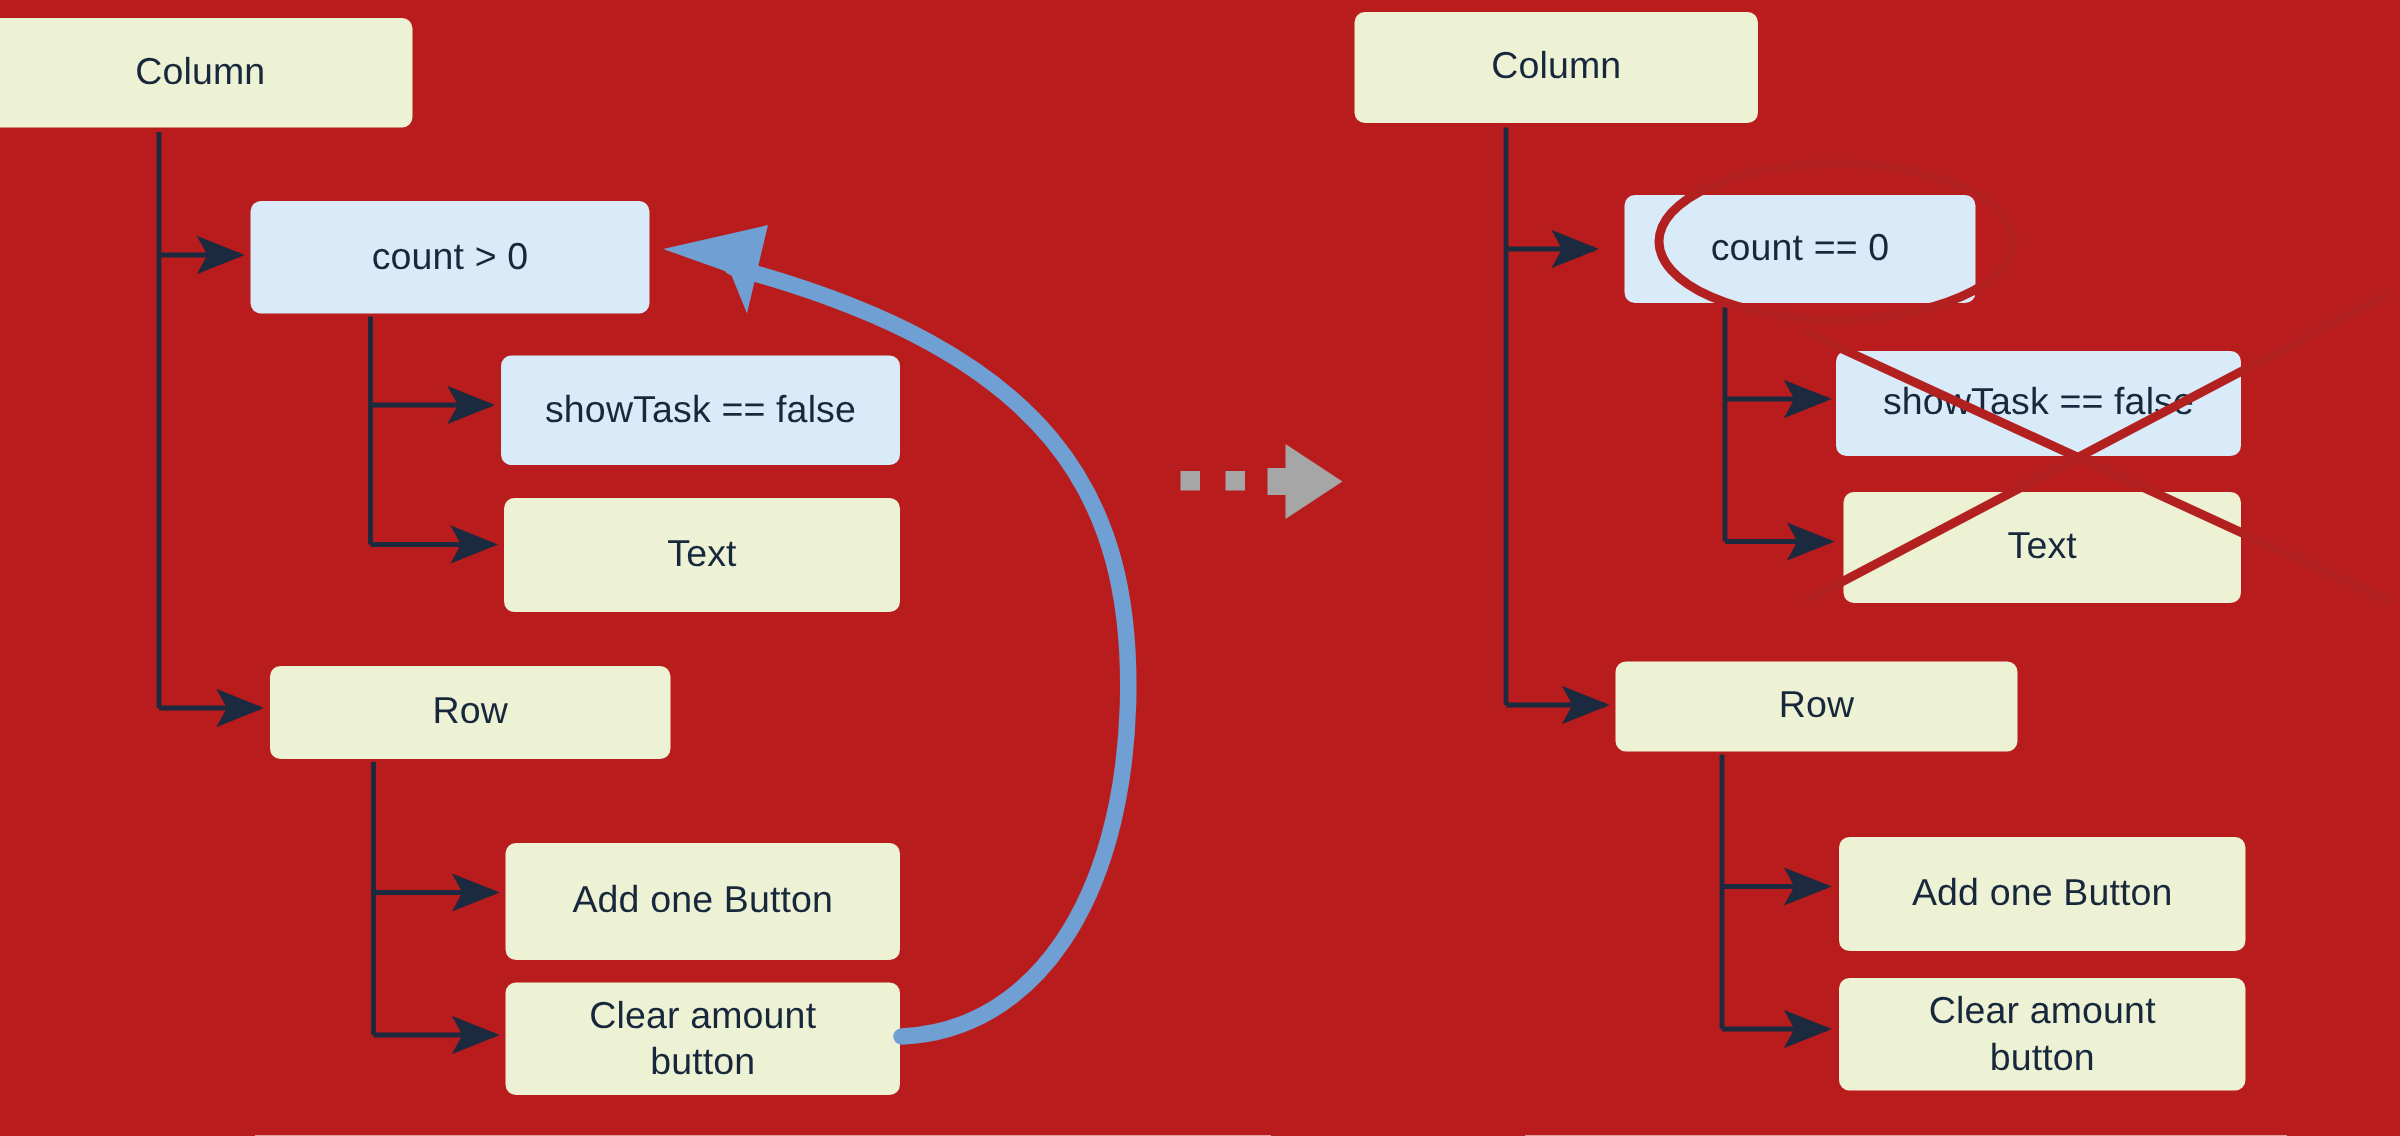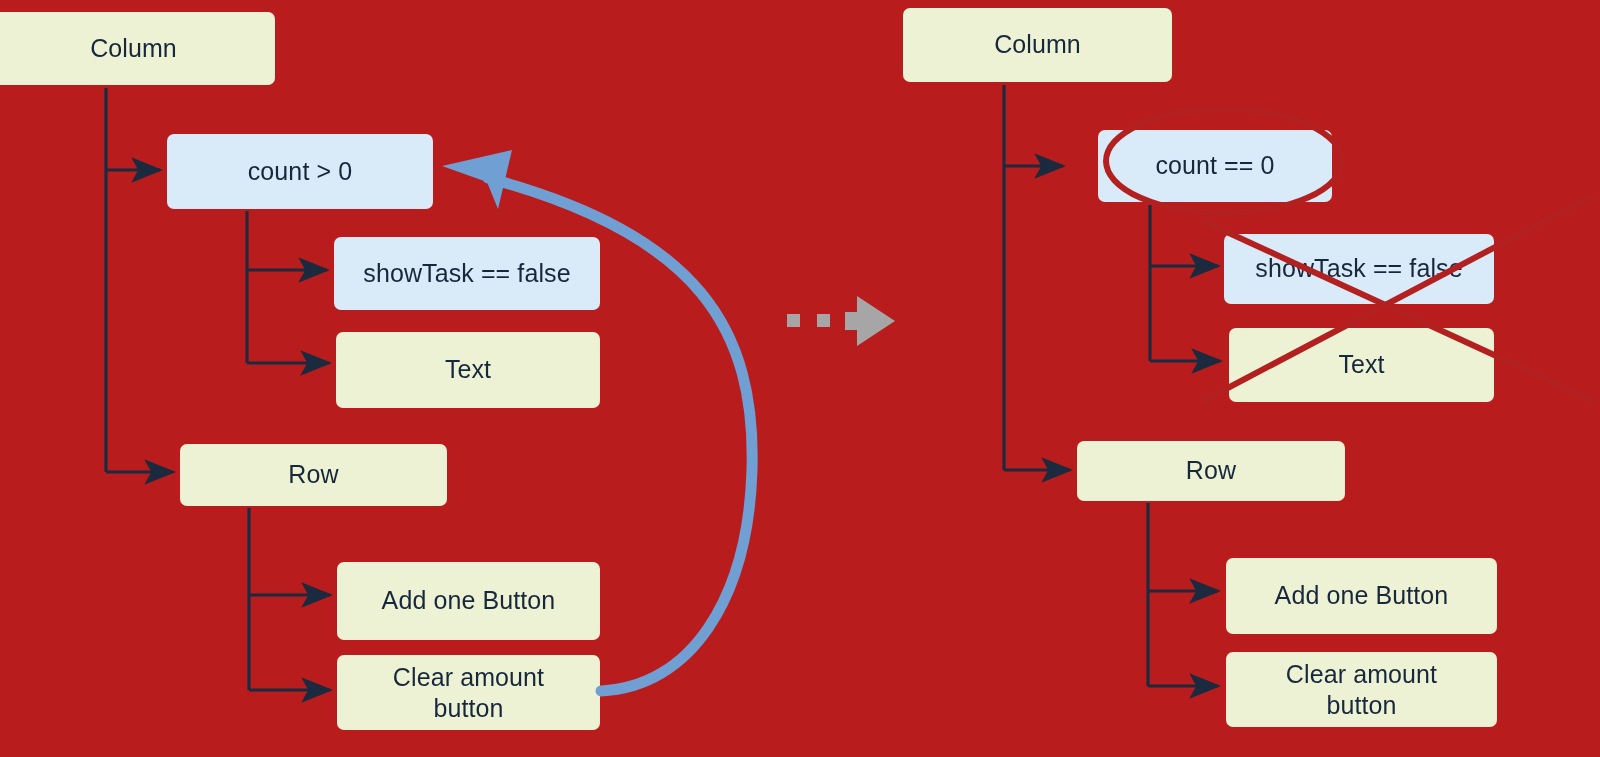--- a/index.html
+++ b/index.html
@@ -84,21 +84,21 @@
 
   <div class="node widget" style="left:337px; top:655px; width:263px; height:75px; flex-direction:column; line-height:1.22;">
     <span>Clear amount</span>
     <span>button</span>
   </div>
 
   <div class="node widget" style="left:903px; top:8px; width:269px; height:74px;">
     <span>Column</span>
   </div>
 
-  <div class="node cond" style="left:1083px; top:130px; width:234px; height:72px;margin-left:15px;">
+  <div class="node cond" style="left:1083px; top:130px; width:234px; height:72px;">
     <span>count == 0</span>
   </div>
 
   <div class="node cond" style="left:1224px; top:234px; width:270px; height:70px;">
     <span>showTask == false</span>
   </div>
 
   <div class="node widget" style="left:1229px; top:328px; width:265px; height:74px;">
     <span>Text</span>
   </div>

